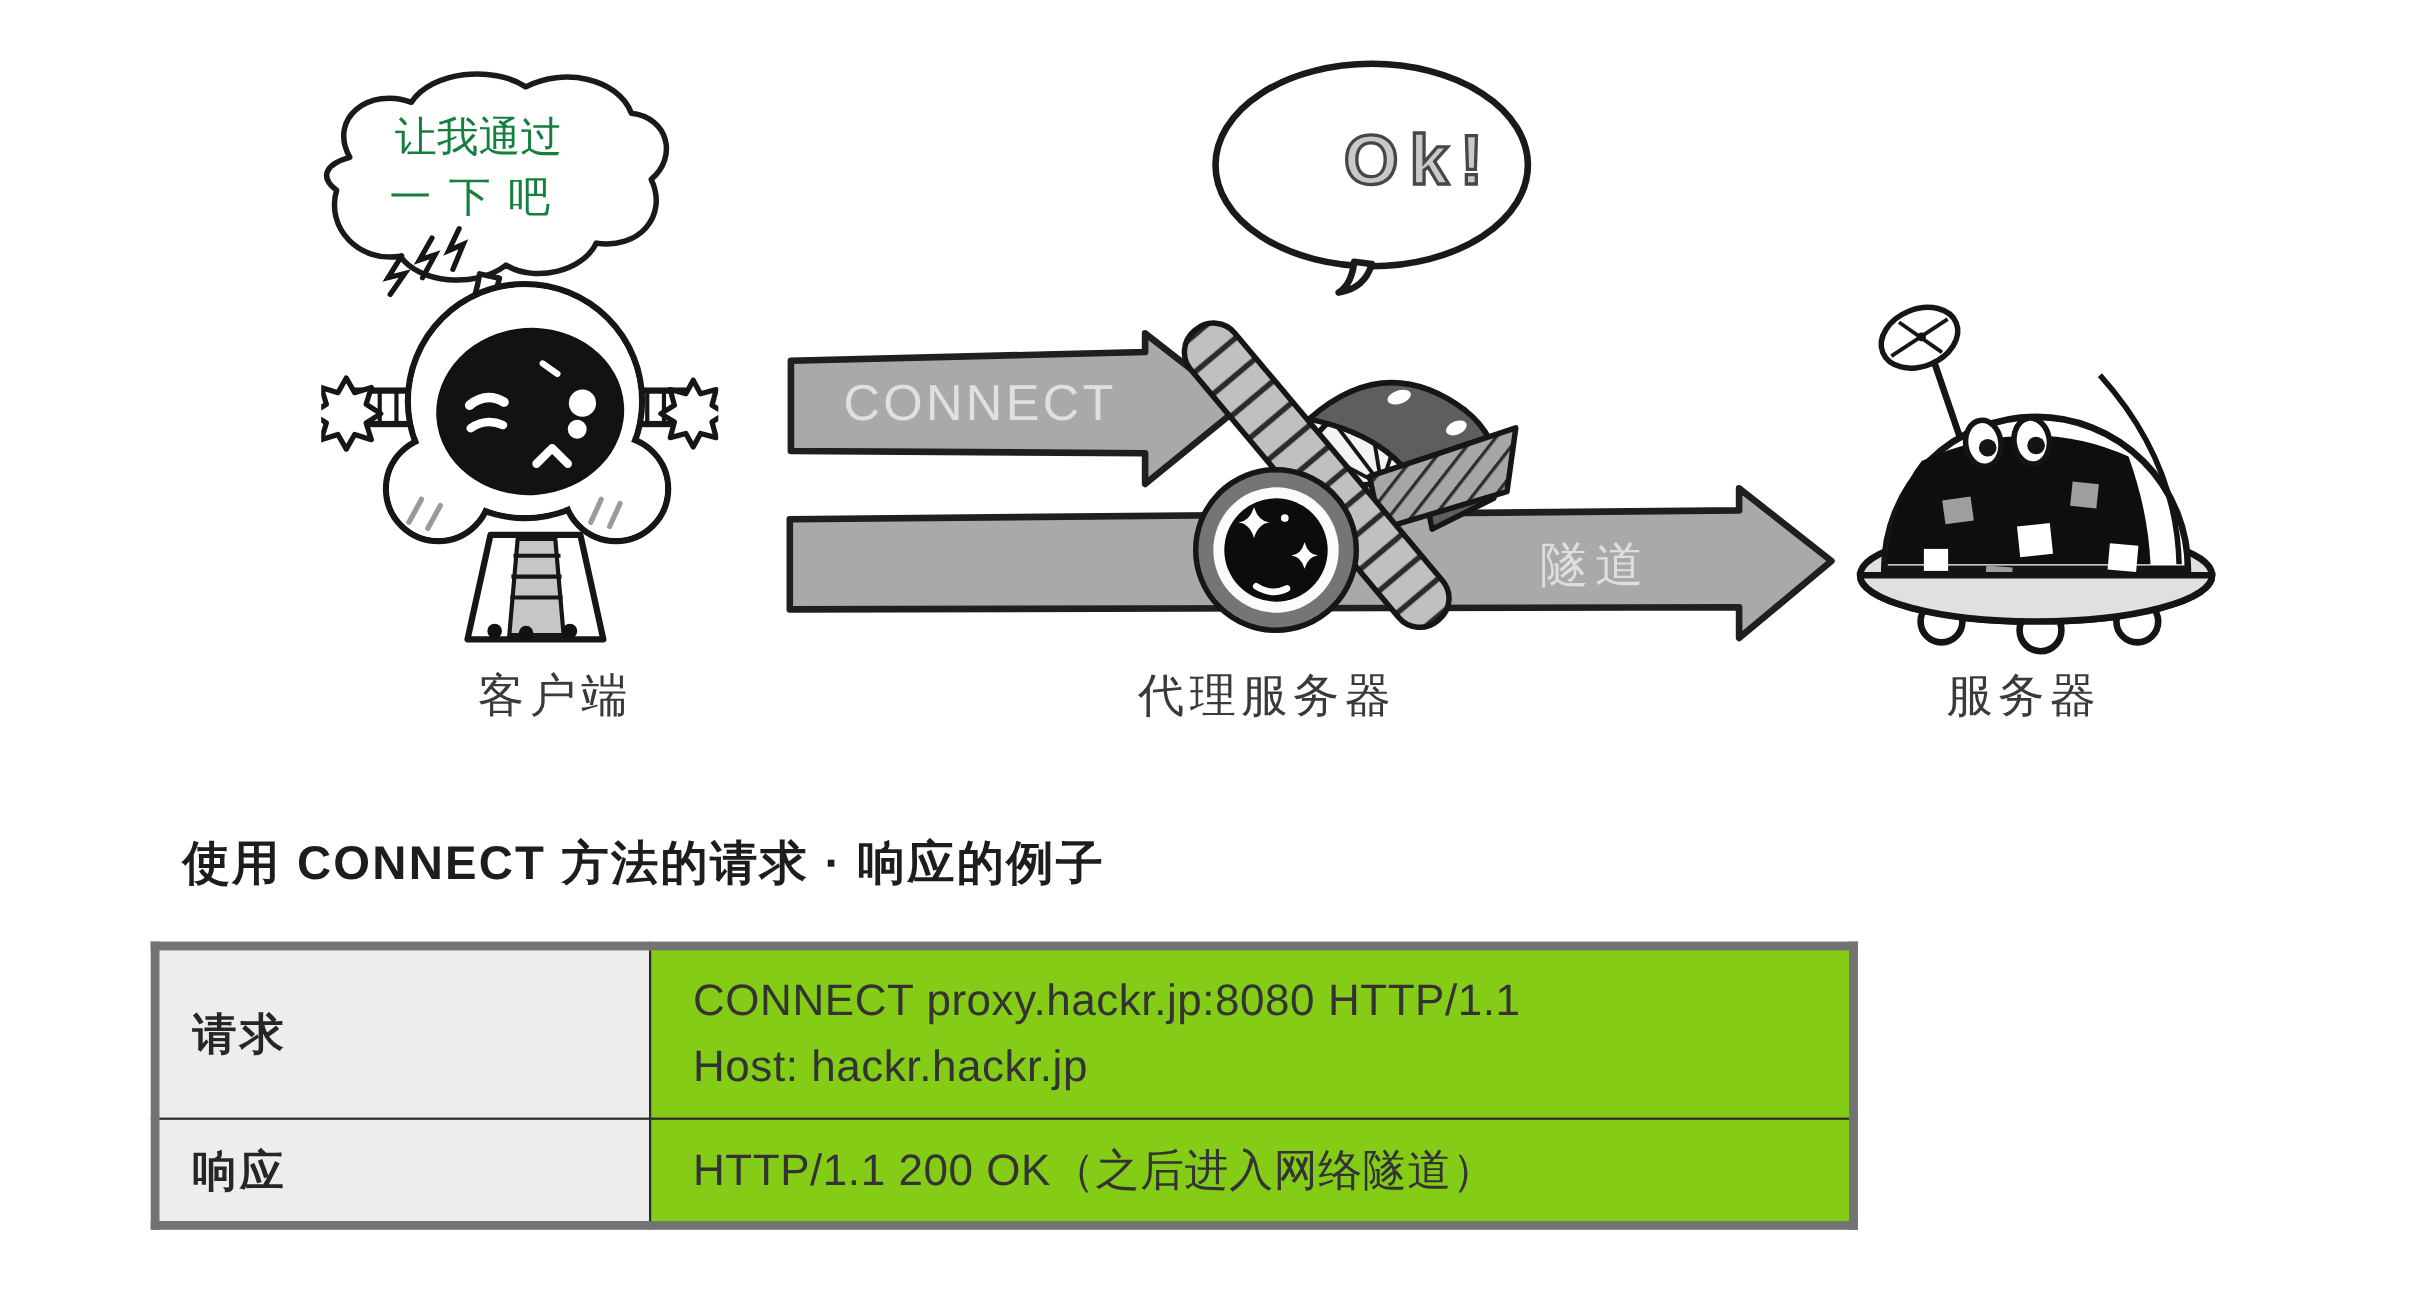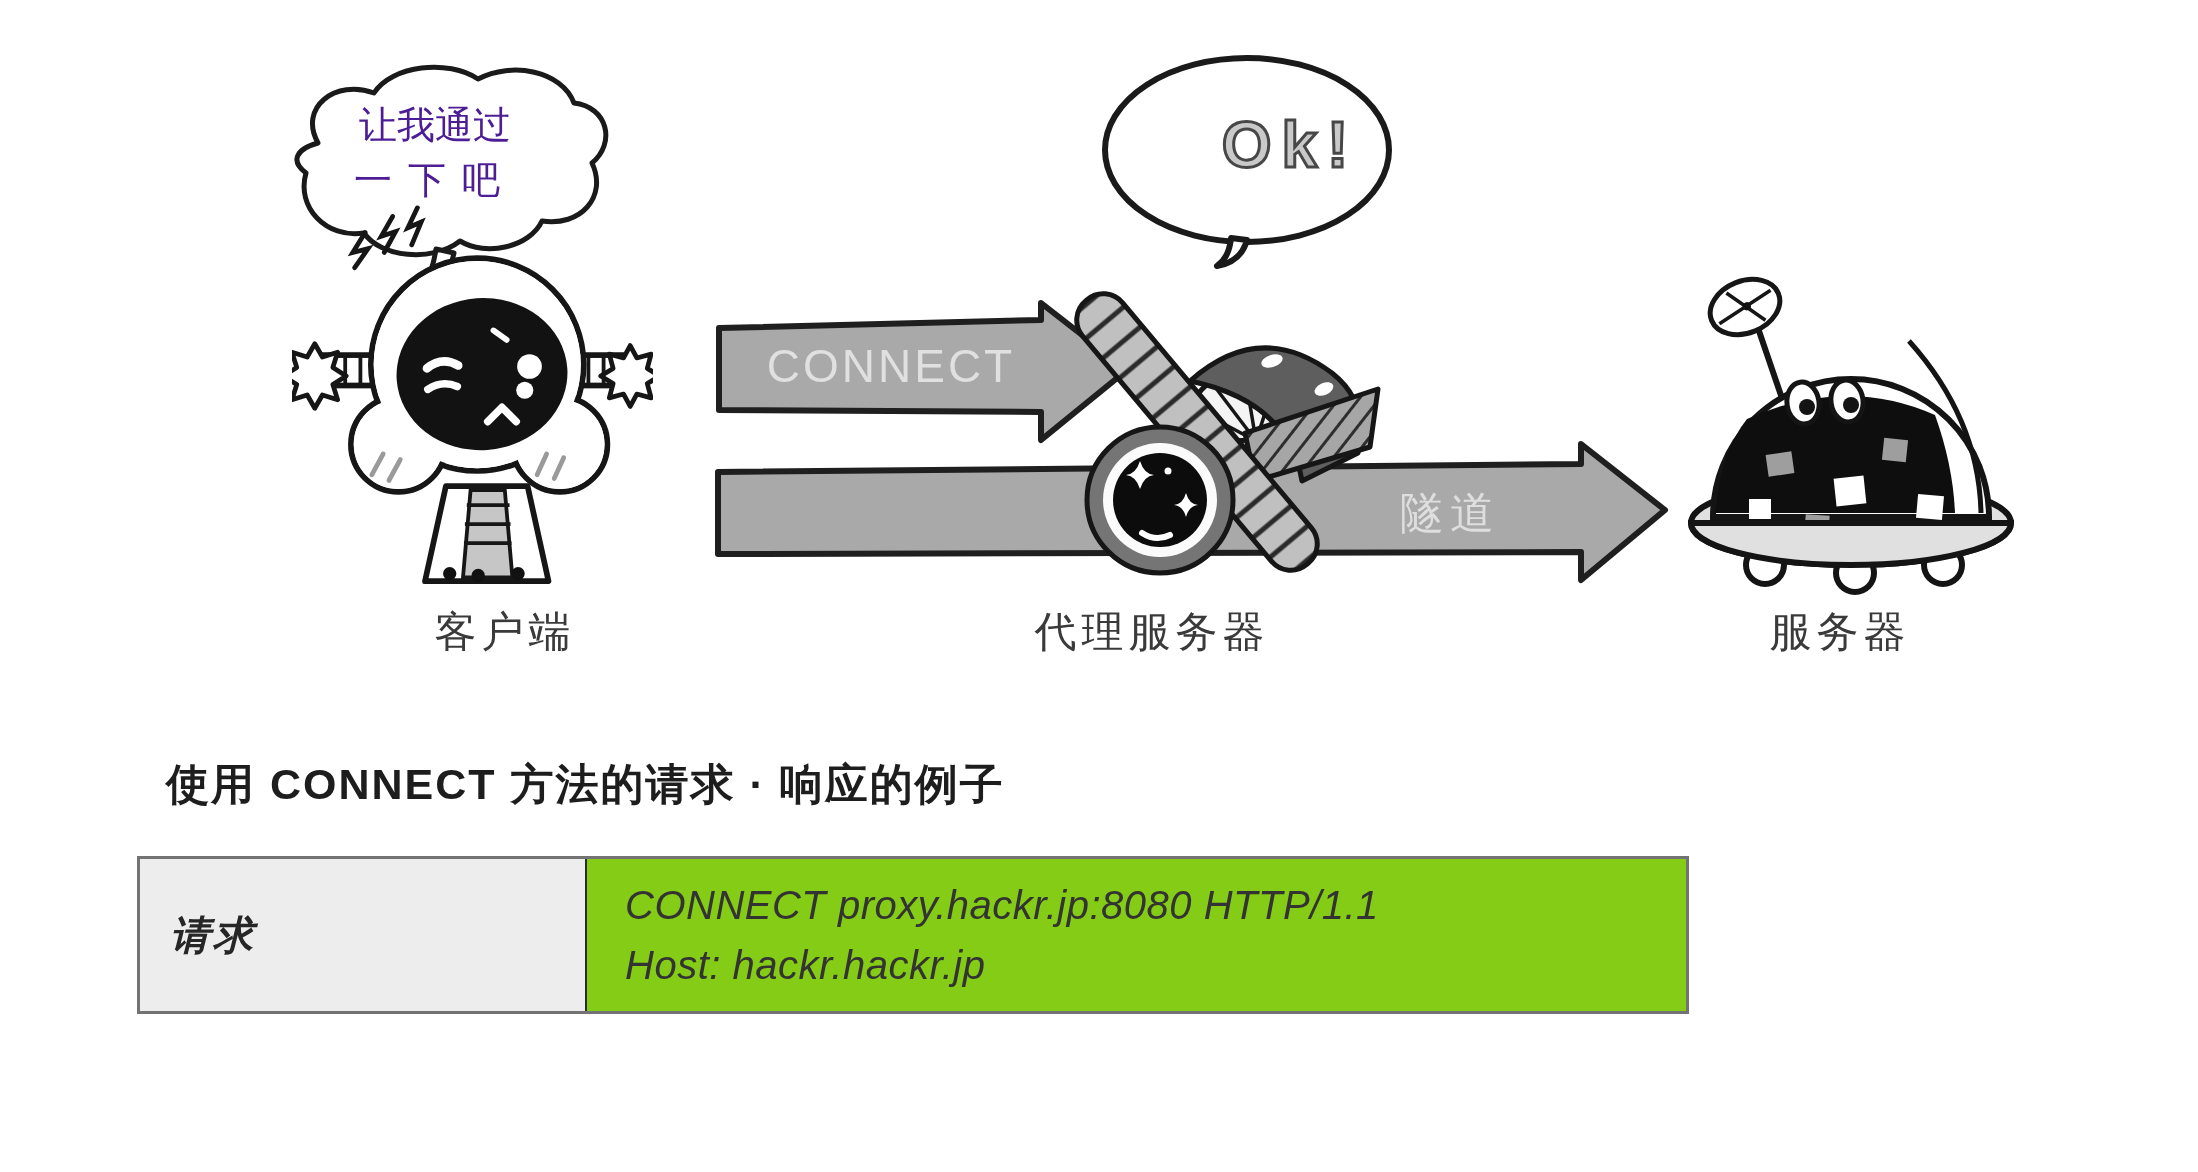--- a/index.html
+++ b/index.html
@@ -4,21 +4,21 @@
 <style>
   html,body{margin:0;padding:0;background:#ffffff;}
   body{
     width:2198px;height:1172px;position:relative;overflow:hidden;
     font-family:"Liberation Sans", sans-serif;color:#222;
   }
   .abs{position:absolute;}
   
   .thought-text{
     left:285px;top:98px;width:300px;text-align:center;
-    font-size:38px;line-height:1.45;color:#4c1d95;font-weight:500;
+    font-size:38px;line-height:1.45;color:#15803d;font-weight:500;
   }
   .thought-line2{letter-spacing:16px;}
   .ok-text{
     left:1180px;top:108px;width:220px;text-align:center;
     font-size:64px;font-weight:700;color:#c9c9c9;
     -webkit-text-stroke:3px #474747;letter-spacing:10px;
   }
   
   .node-label{
     top:604px;text-align:center;font-size:42px;color:#3a3a3a;
@@ -34,21 +34,21 @@
     margin-left:16px;
   }
   
   .example-table{
     left:137px;top:856px;width:1552px;
     border-collapse:collapse;table-layout:fixed;
   }
   .example-table th,.example-table td{
     border:2.5px solid #2b2b2b;vertical-align:middle;
   }
-  .example-table{border:3px solid #737373;font-style:italic;}
+  .example-table{border:8px solid #737373;}
   .example-table th{
     width:405px;background:#ededed;text-align:left;
     padding:12px 10px 12px 30px;font-size:40px;font-weight:700;color:#262626;
     letter-spacing:3px;
   }
   .example-table td{
     padding:16px 18px 16px 38px;font-size:40px;color:#333;line-height:1.5;
     background:#84cc16;letter-spacing:0.5px;
   }
   .req-line{white-space:nowrap;}
@@ -255,14 +255,20 @@
 
 <table class="abs example-table">
   <tbody>
     <tr>
       <th>请求</th>
       <td>
         <div class="req-line">CONNECT proxy.hackr.jp:8080 HTTP/1.1</div>
         <div class="req-line">Host: hackr.hackr.jp</div>
       </td>
     </tr>
+    <tr>
+      <th>响应</th>
+      <td>
+        <div class="req-line">HTTP/1.1 200 OK（之后进入网络隧道）</div>
+      </td>
+    </tr>
   </tbody>
 </table>
 
 </body></html>

